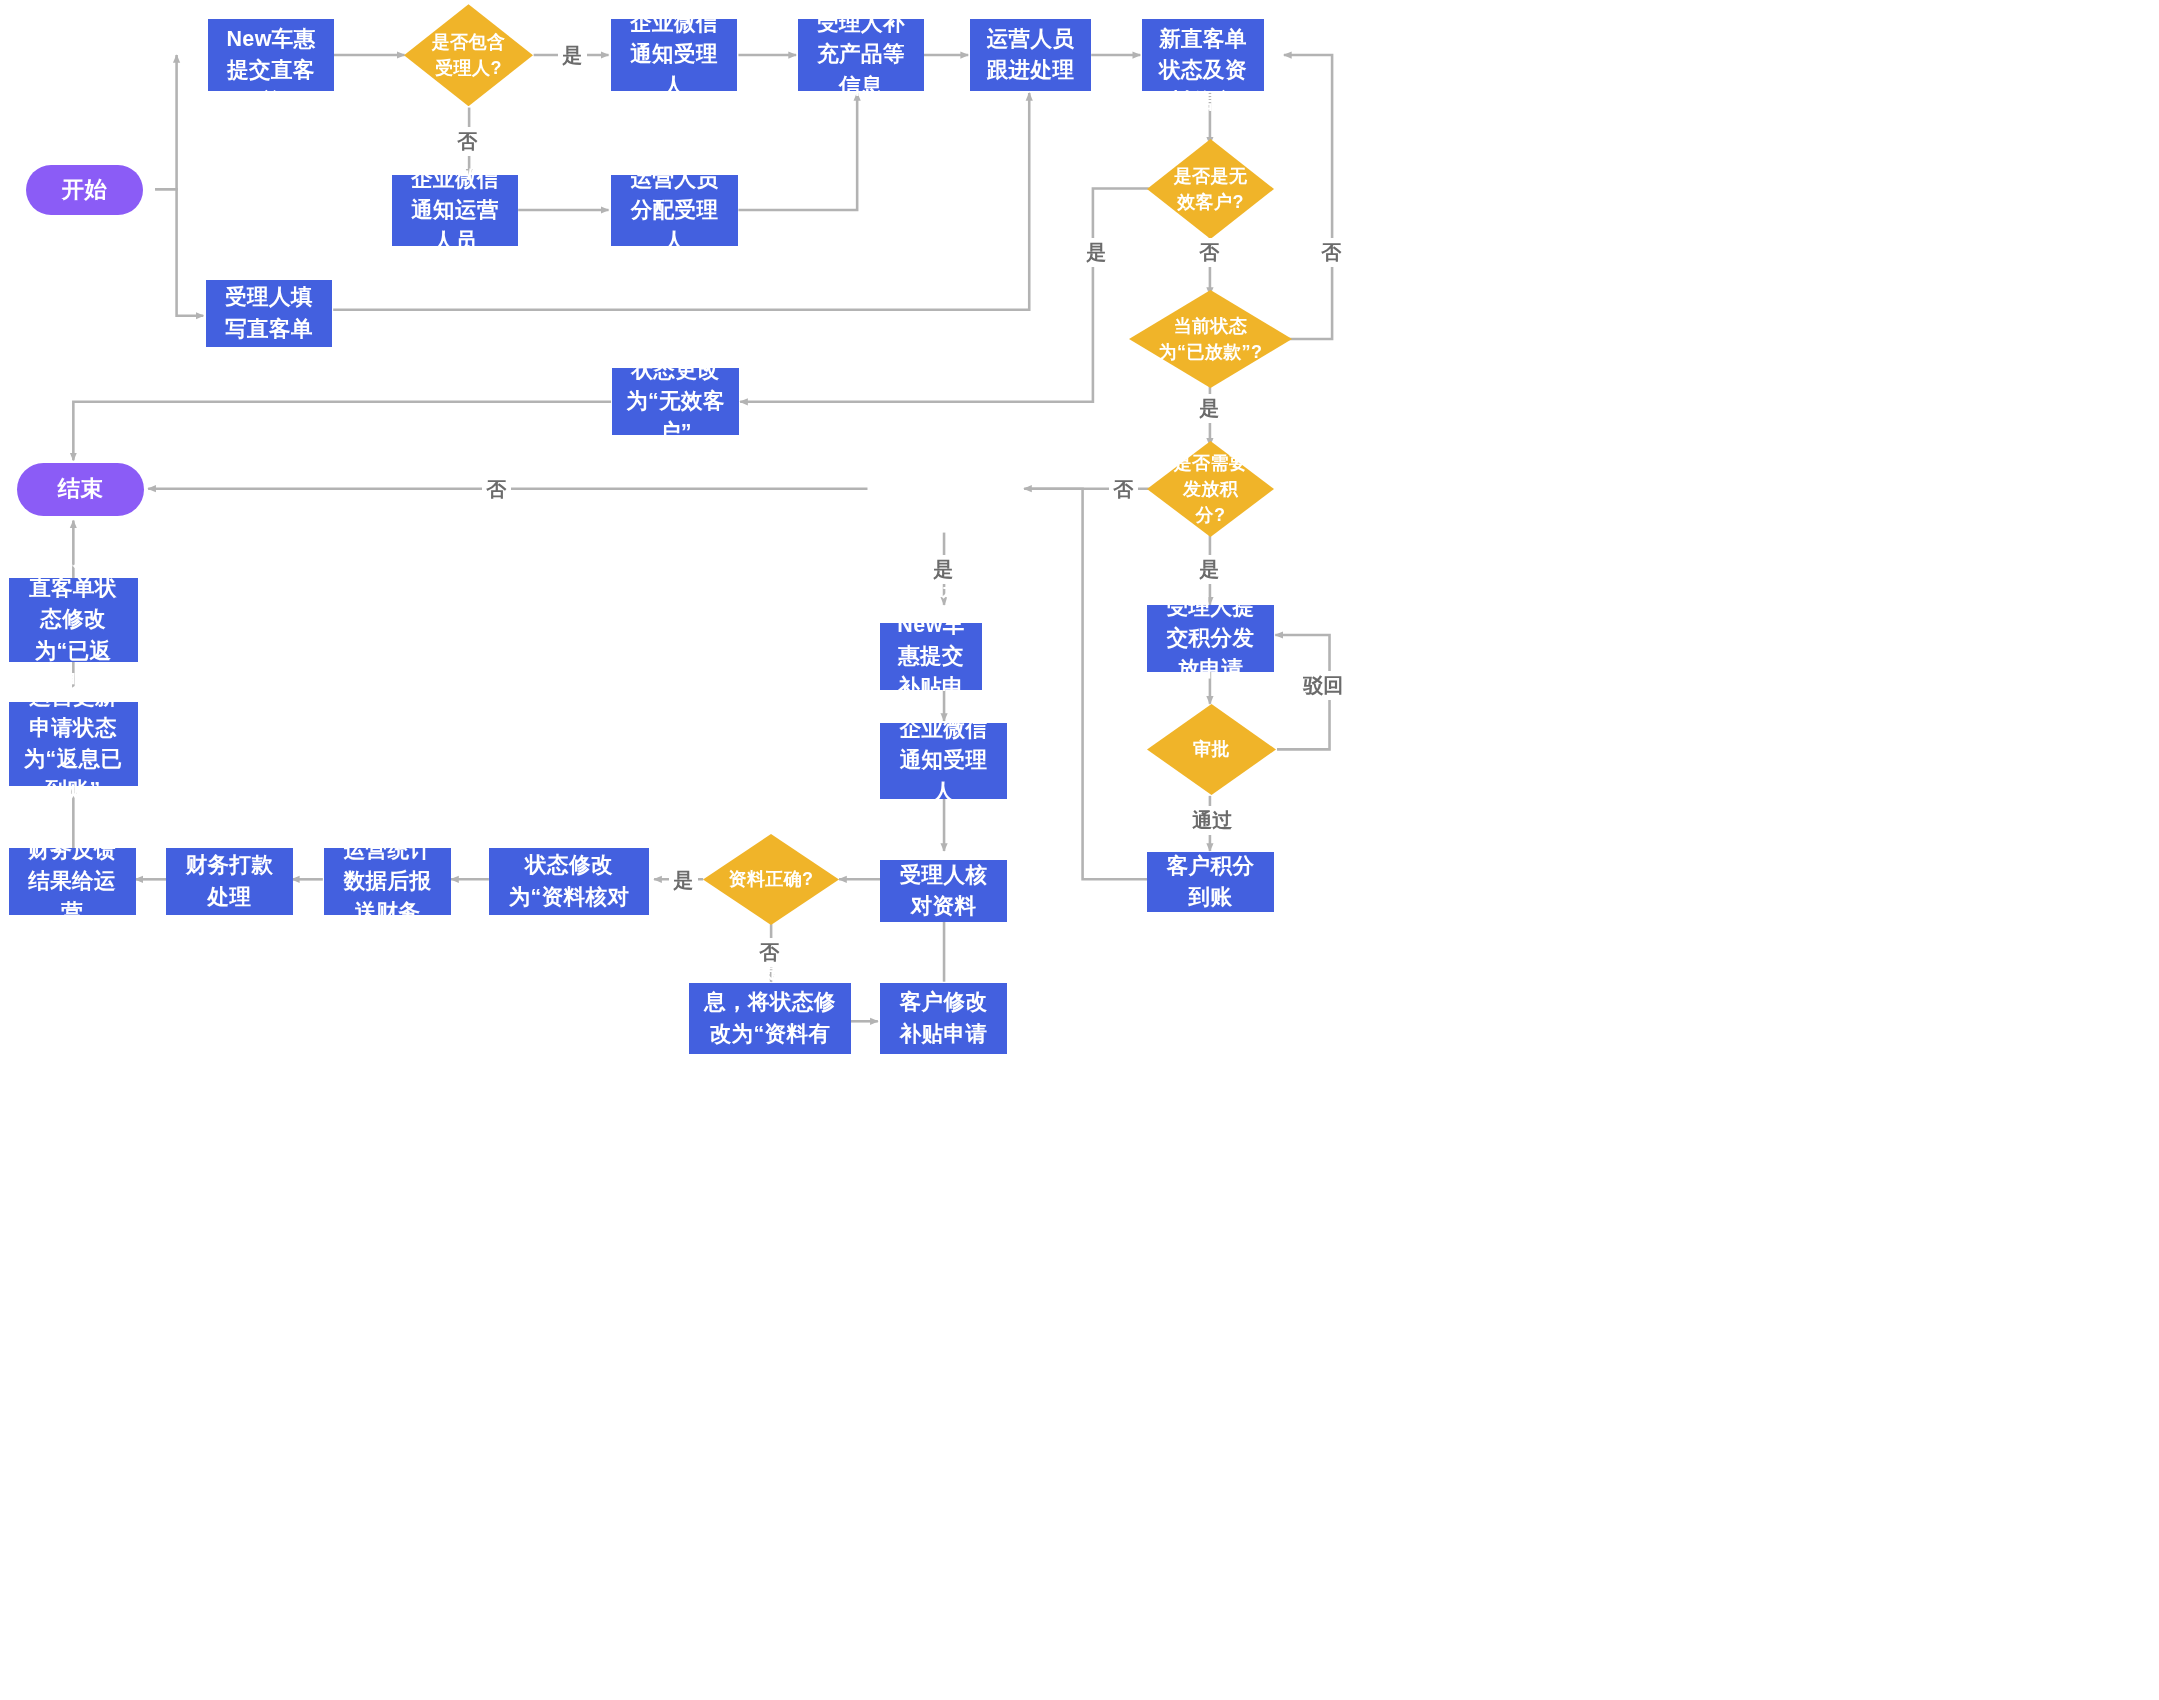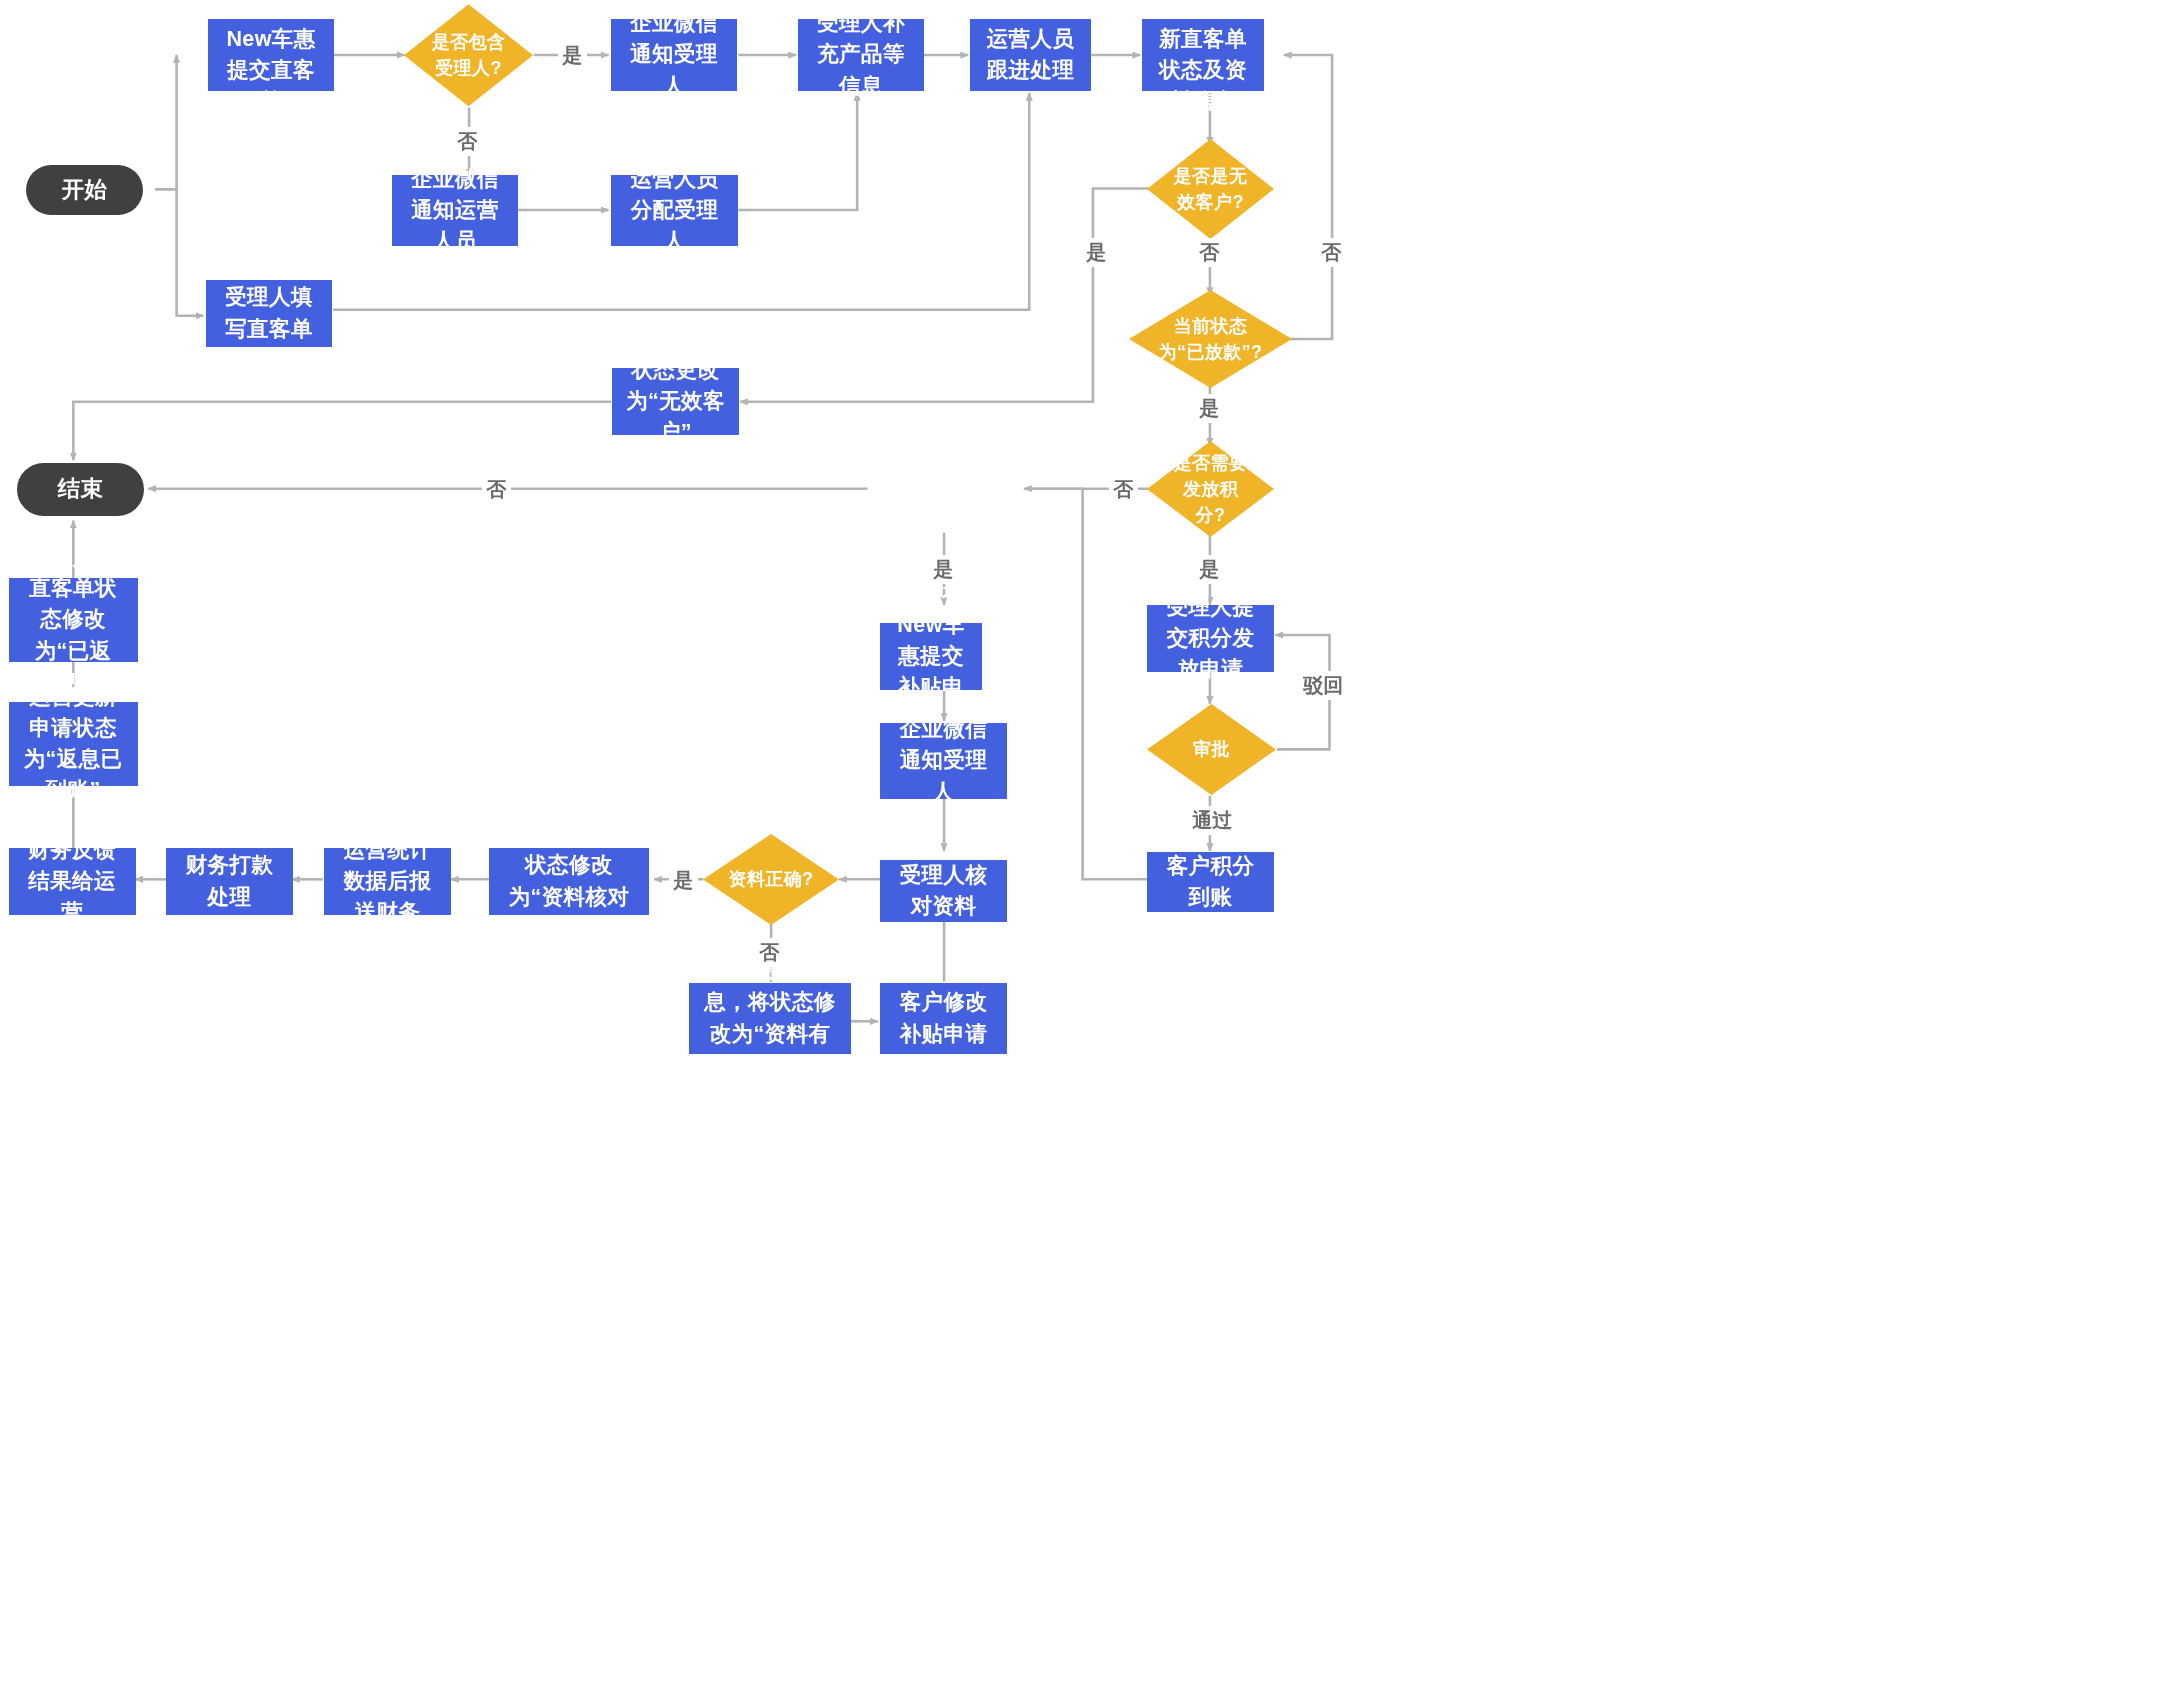--- a/index.html
+++ b/index.html
@@ -37,21 +37,21 @@
     line-height: 1.45;
     letter-spacing: 0.4px;
     z-index: 2;
   }
   .node-process {
     background: #4360df;
     font-size: 21.5px;
     padding: 3.4px 12px;
   }
   .node-terminator {
-    background: #404040;
+    background: #8b5cf6;
     border-radius: 40px;
     font-size: 22.4px;
   }
   .node-decision {
     background: transparent;
     font-size: 18px;
   }
   .node-decision .dia-shape {
     position: absolute;
     left: 0; top: 0;

